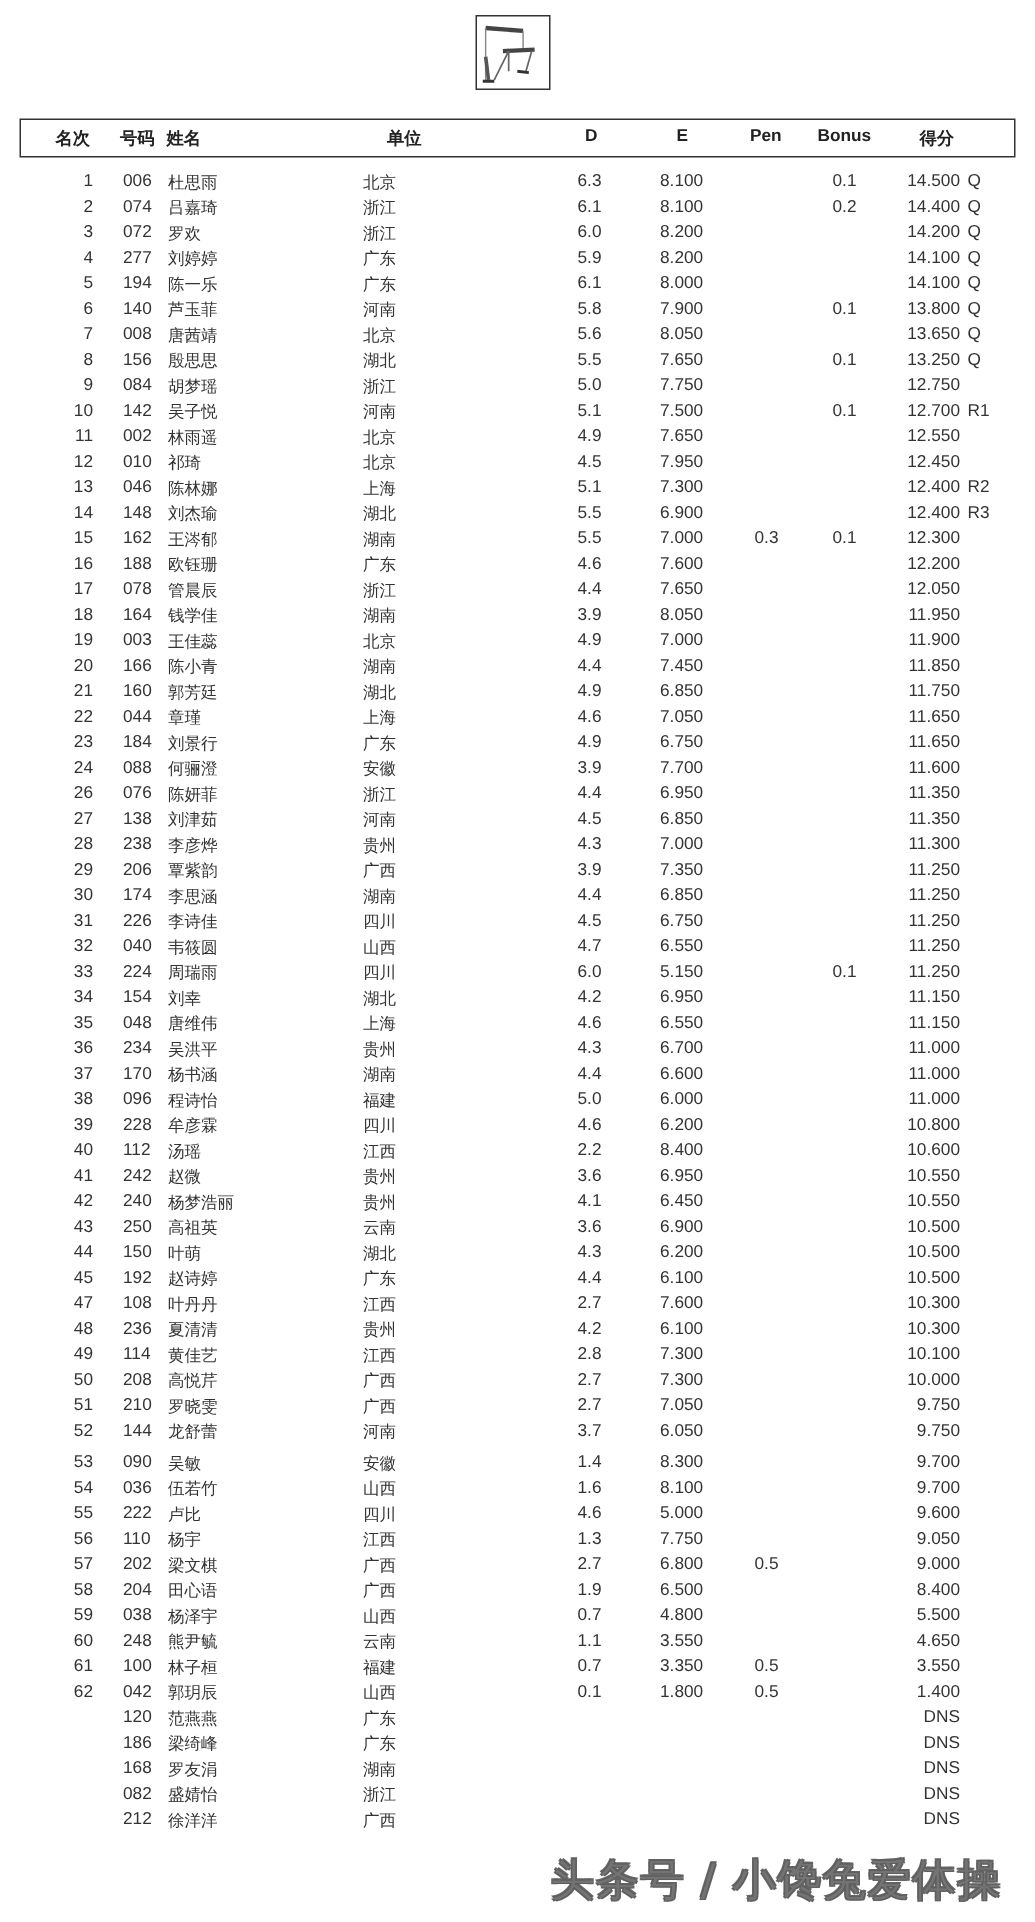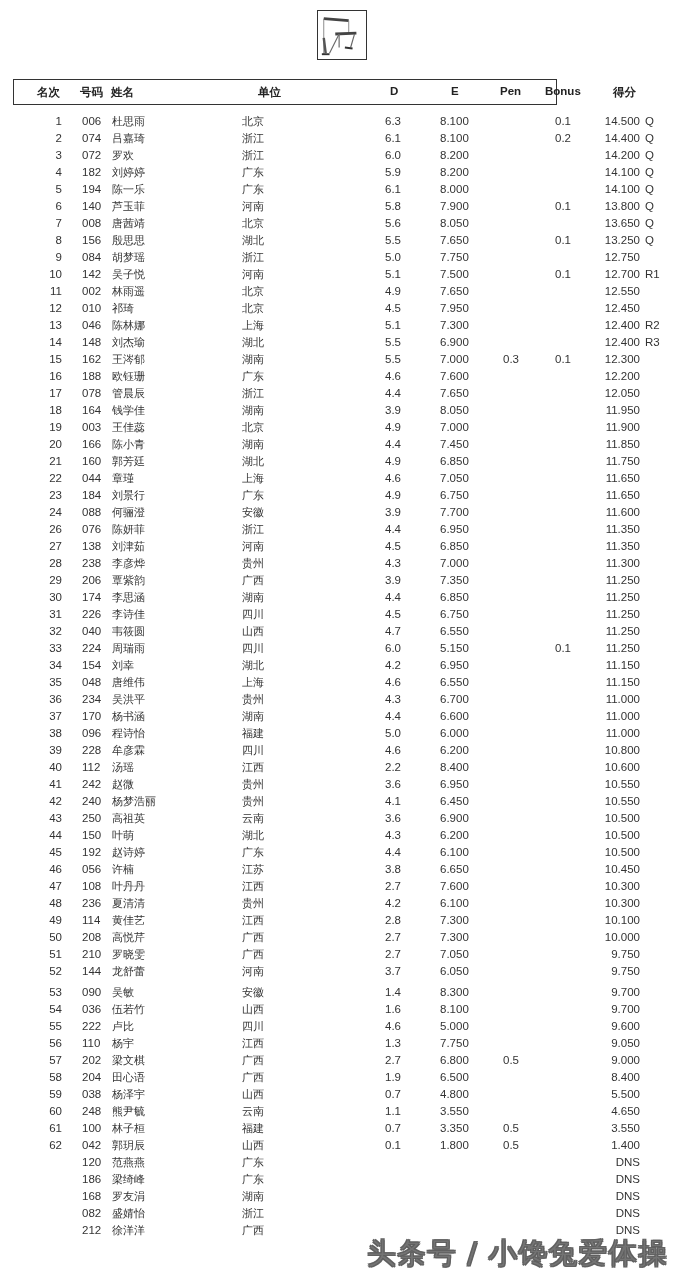--- a/index.html
+++ b/index.html
@@ -7,21 +7,21 @@
       width: 690px; height: 1281px; position: relative; overflow: hidden;
       font-family: "Liberation Sans", "DejaVu Sans", sans-serif;
       color: #222;
     }
     .logo-box {
       position: absolute; left: 317px; top: 10px; width: 50px; height: 50px;
       border: 1.5px solid #333; box-sizing: border-box; background: #fff;
     }
     .logo-box svg { width: 100%; height: 100%; display: block; }
     .header-bar {
-      position: absolute; left: 13px; top: 79px; width: 544px; height: 26px;
+      position: absolute; left: 13px; top: 79px; width: 664px; height: 26px;
       border: 1px solid #333; box-sizing: border-box;
       font-size: 11.5px; font-weight: bold; color: #222;
     }
     .header-bar span { position: absolute; top: 5px; white-space: nowrap; }
     .rows { position: absolute; left: 0; top: 113px; width: 690px; }
     .row { position: relative; height: 17px; font-size: 11.5px; line-height: 17px; color: #333; }
     .row.gap { margin-top: 4px; text-decoration: underline; }
     .row span { position: absolute; top: 0; white-space: nowrap; }
     .c-rank { left: 38px; width: 24px; text-align: right; }
     .c-num  { left: 82px; }
@@ -102,21 +102,21 @@
       <span class="c-unit">浙江</span>
       <span class="c-d">6.0</span>
       <span class="c-e">8.200</span>
       <span class="c-pen"></span>
       <span class="c-bon"></span>
       <span class="c-score">14.200</span>
       <span class="c-q">Q</span>
     </div>
     <div class="row">
       <span class="c-rank">4</span>
-      <span class="c-num">182</span>
+      <span class="c-num">277</span>
       <span class="c-name">刘婷婷</span>
       <span class="c-unit">广东</span>
       <span class="c-d">5.9</span>
       <span class="c-e">8.200</span>
       <span class="c-pen"></span>
       <span class="c-bon"></span>
       <span class="c-score">14.100</span>
       <span class="c-q">Q</span>
     </div>
     <div class="row">
@@ -593,32 +593,20 @@
       <span class="c-name">赵诗婷</span>
       <span class="c-unit">广东</span>
       <span class="c-d">4.4</span>
       <span class="c-e">6.100</span>
       <span class="c-pen"></span>
       <span class="c-bon"></span>
       <span class="c-score">10.500</span>
       <span class="c-q"></span>
     </div>
     <div class="row">
-      <span class="c-rank">46</span>
-      <span class="c-num">056</span>
-      <span class="c-name">许楠</span>
-      <span class="c-unit">江苏</span>
-      <span class="c-d">3.8</span>
-      <span class="c-e">6.650</span>
-      <span class="c-pen"></span>
-      <span class="c-bon"></span>
-      <span class="c-score">10.450</span>
-      <span class="c-q"></span>
-    </div>
-    <div class="row">
       <span class="c-rank">47</span>
       <span class="c-num">108</span>
       <span class="c-name">叶丹丹</span>
       <span class="c-unit">江西</span>
       <span class="c-d">2.7</span>
       <span class="c-e">7.600</span>
       <span class="c-pen"></span>
       <span class="c-bon"></span>
       <span class="c-score">10.300</span>
       <span class="c-q"></span>

